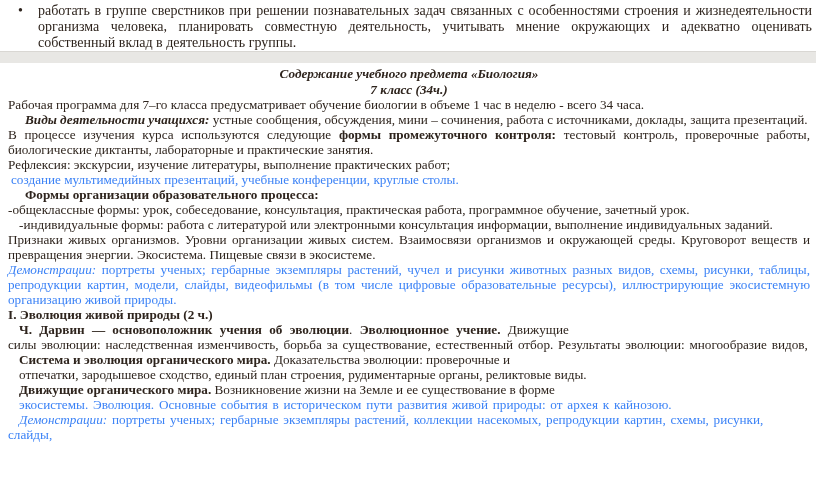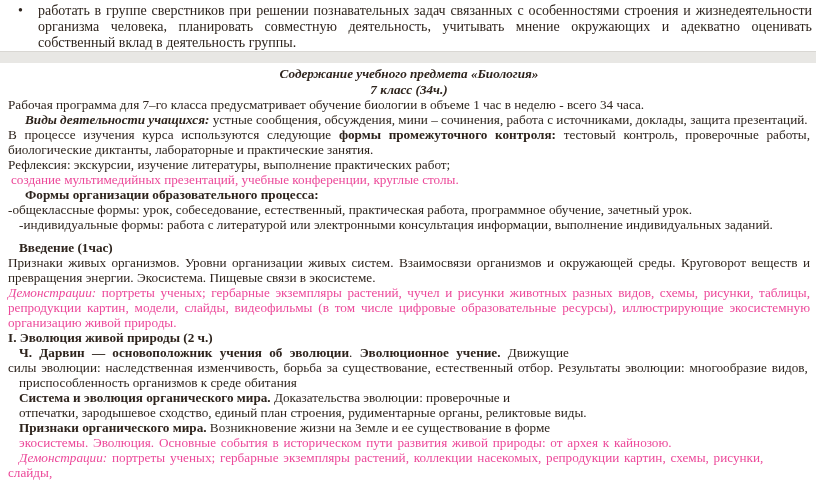--- a/index.html
+++ b/index.html
@@ -26,21 +26,21 @@
   .content p{margin:0;padding:0;}
   .center{text-align:center;line-height:15.5px;}
   .b{font-weight:bold;}
   .i{font-style:italic;}
   .bi{font-weight:bold;font-style:italic;}
   .just{text-align:justify;}
   .ti0{text-indent:3px;}
   .ti1{text-indent:11px;}
   .ti2{text-indent:17px;}
   .gap{margin-top:8px !important;}
-  .tint{color:#ec4899;}
+  .tint{color:#3b82f6;}
   .ws{word-spacing:4px;}
   .ws1{word-spacing:1.5px;}
 </style>
 </head>
 <body>
 
 <div class="page">
 
   <div class="excerpt">
     <span class="bullet">•</span>
@@ -57,36 +57,34 @@
     <p>Рабочая программа для 7–го класса предусматривает обучение биологии в объеме 1 час в неделю - всего 34 часа.</p>
 
     <p class="just ti2"><span class="bi">Виды деятельности учащихся:</span><span> устные сообщения, обсуждения, мини – сочинения, работа с источниками, доклады, защита презентаций.</span></p>
 
     <p class="just"><span>В процессе изучения курса используются следующие </span><span class="b">формы промежуточного контроля:</span><span> тестовый контроль, проверочные работы, биологические диктанты, лабораторные и практические занятия.</span></p>
 
     <p>Рефлексия: экскурсии, изучение литературы, выполнение практических работ;</p>
     <p class="ti0 tint">создание мультимедийных презентаций, учебные конференции, круглые столы.</p>
 
     <p class="b ti2">Формы организации образовательного процесса:</p>
-    <p>-общеклассные формы: урок, собеседование, естественный, практическая работа, программное обучение, зачетный урок.</p>
+    <p>-общеклассные формы: урок, собеседование, консультация, практическая работа, программное обучение, зачетный урок.</p>
     <p class="ti1">-индивидуальные формы: работа с литературой или электронными консультация информации,  выполнение индивидуальных заданий.</p>
 
-    <p class="b ti1 gap">Введение (1час)</p>
     <p class="just">Признаки живых организмов. Уровни организации живых систем. Взаимосвязи организмов и окружающей среды. Круговорот веществ и превращения энергии. Экосистема. Пищевые связи в экосистеме.</p>
 
     <p class="just tint"><span class="i">Демонстрации:</span><span> портреты ученых; гербарные экземпляры растений, чучел и рисунки животных разных видов, схемы, рисунки, таблицы, репродукции картин, модели, слайды, видеофильмы (в том числе цифровые образовательные ресурсы), иллюстрирующие экосистемную организацию живой природы.</span></p>
 
     <p class="b">I. Эволюция живой природы (2 ч.)</p>
 
     <p class="ti1 ws"><span class="b">Ч. Дарвин — основоположник учения об эволюции</span><span>. </span><span class="b">Эволюционное учение.</span><span> Движущие</span></p>
     <p class="ws1">силы эволюции: наследственная изменчивость, борьба за существование, естественный отбор. Результаты эволюции: многообразие видов,</p>
-    <p class="ti1">приспособленность организмов к среде  обитания</p>
 
     <p class="ti1"><span class="b">Система и эволюция  органического мира.</span><span> Доказательства эволюции: проверочные и</span></p>
     <p class="ti1">отпечатки, зародышевое сходство, единый план строения, рудиментарные органы, реликтовые виды.</p>
 
-    <p class="ti1"><span class="b">Признаки органического мира.</span><span> Возникновение жизни на Земле и ее существование в форме</span></p>
+    <p class="ti1"><span class="b">Движущие органического мира.</span><span> Возникновение жизни на Земле и ее существование в форме</span></p>
     <p class="ti1 ws1 tint">экосистемы. Эволюция. Основные события в историческом пути развития живой природы: от архея к кайнозою.</p>
 
     <p class="ti1 ws1 tint"><span class="i">Демонстрации:</span><span> портреты ученых; гербарные экземпляры растений, коллекции насекомых, репродукции картин, схемы, рисунки, слайды,</span></p>
 
   </div>
 </div>
 
 </body></html>

